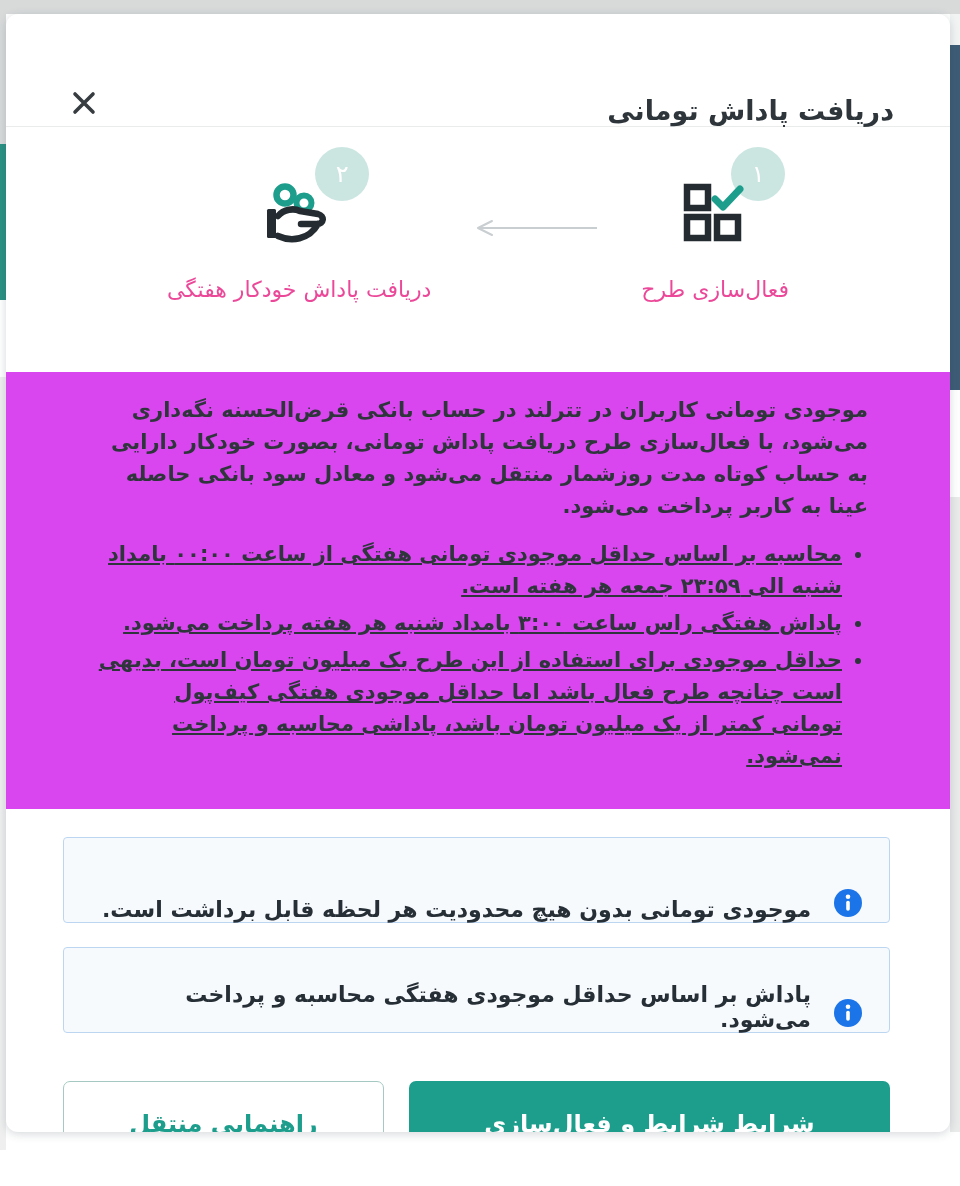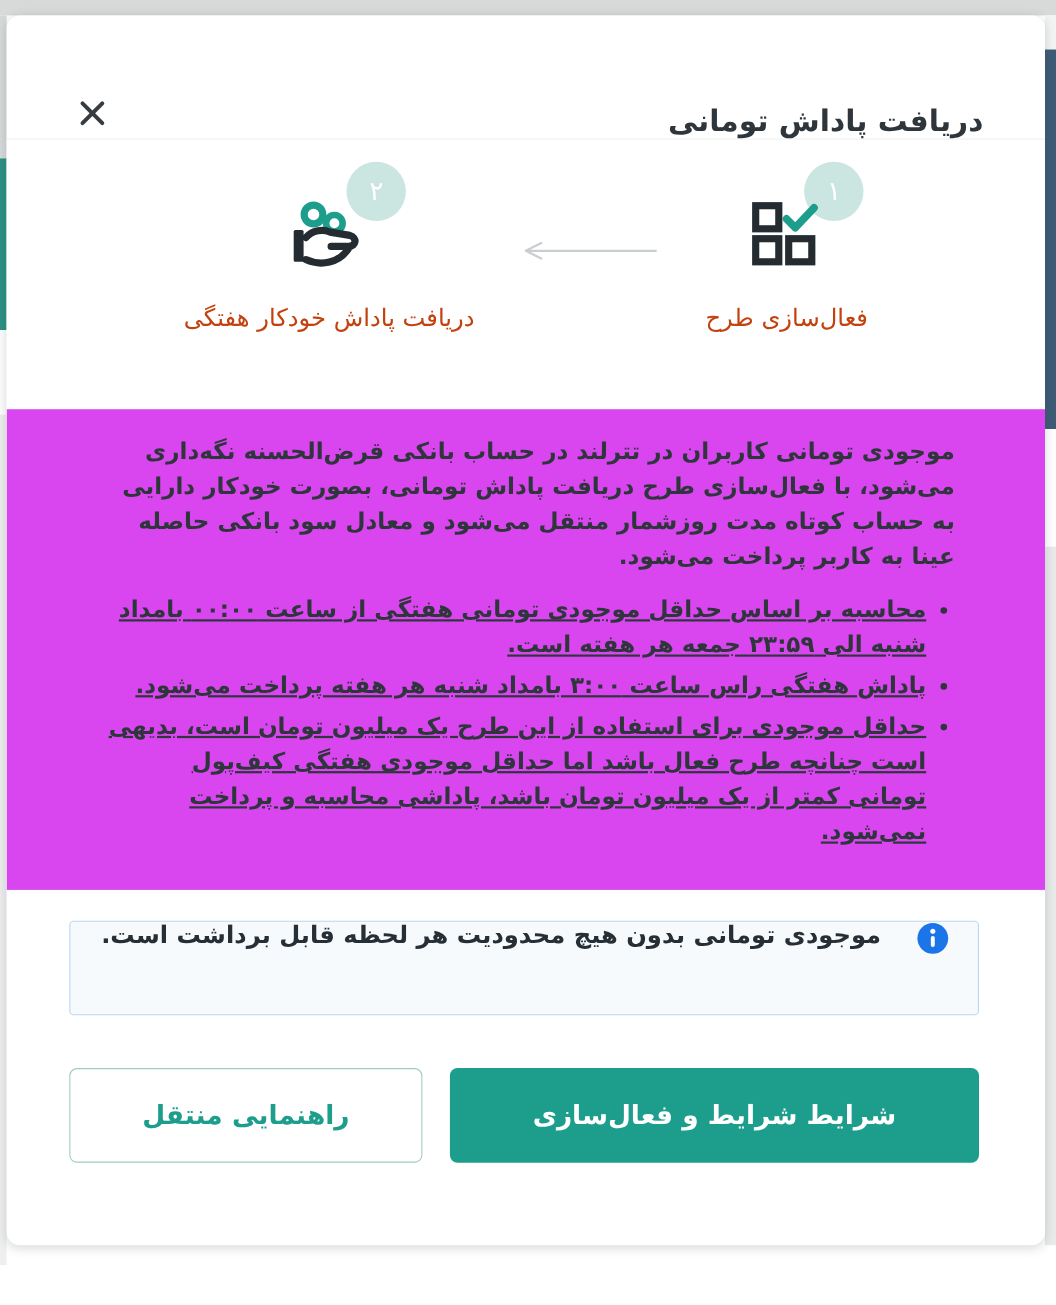--- a/index.html
+++ b/index.html
@@ -32,34 +32,34 @@
   
   .steps { height:245px; display:flex; justify-content:center;
     align-items:flex-start; padding-top:56px; background:#fff; }
   .step { display:flex; flex-direction:column; align-items:center; }
   .icon-wrap { position:relative; width:72px; height:64px;
     display:flex; align-items:center; justify-content:center; }
   .badge { position:absolute; top:-36px; right:-34px; width:54px; height:54px;
     border-radius:50%; background:#cbe6e1; color:#fff; font-size:24px;
     display:flex; align-items:center; justify-content:center; z-index:0; }
   .icon-wrap svg { position:relative; z-index:1; }
-  .step-label { margin-top:30px; font-size:22px; color:#c2410c; white-space:nowrap; }
+  .step-label { margin-top:30px; font-size:22px; color:#ec4899; white-space:nowrap; }
   .arrow { margin:36px 40px 0; }
 
   
   .gray-panel { min-height:393px; background:#d946ef;
     padding:22px 82px 32px 90px; color:#2e363c; font-weight:700; }
   .desc { font-size:21px; line-height:32px; text-align:right; }
   .bullets { margin:16px 26px 0 0;text-decoration:underline; }
   .bullets li { font-size:21px; line-height:32px; margin-bottom:5px; }
 
   
   .note-box { margin:28px 60px 0 57px; height:86px; background:#f7fafd;
     border:1px solid #bcd6f2; border-radius:4px; display:flex;
-    align-items:flex-start; padding:0 26px; gap:32px; }
+    align-items:flex-end; padding:0 26px; gap:22px; }
   .note-box + .note-box { margin-top:24px; }
   .note-text { font-size:22px; font-weight:700; color:#262e36; }
 
   
   .actions { display:flex; margin:48px 60px 0 57px; gap:25px; }
   .btn { border-radius:7px; font-family:inherit; font-weight:700;
     font-size:24px; cursor:pointer; height:86px; }
   .btn-primary { width:481px; background:#1d9e8d; border:none; color:#fff; }
   .btn-secondary { width:321px; background:#fff; border:1px solid #a5c9c2;
     color:#1d9e8d; }
@@ -144,19 +144,29 @@
     <span>
       <svg width="30" height="30" viewBox="0 0 30 30">
         <circle cx="15" cy="15" r="14" fill="#1c74e9"></circle>
         <circle cx="15" cy="8.7" r="2.3" fill="#fff"></circle>
         <rect x="13.2" y="12.8" width="3.6" height="10" rx="1.8" fill="#fff"></rect>
       </svg>
     </span>
     <span class="note-text">موجودی تومانی بدون هیچ محدودیت هر لحظه قابل برداشت است.</span>
   </div>
 
+  <div class="note-box">
+    <span>
+      <svg width="30" height="30" viewBox="0 0 30 30">
+        <circle cx="15" cy="15" r="14" fill="#1c74e9"></circle>
+        <circle cx="15" cy="8.7" r="2.3" fill="#fff"></circle>
+        <rect x="13.2" y="12.8" width="3.6" height="10" rx="1.8" fill="#fff"></rect>
+      </svg>
+    </span>
+    <span class="note-text">پاداش بر اساس حداقل موجودی هفتگی محاسبه و پرداخت می‌شود.</span>
+  </div>
 
   <div class="actions">
     <button class="btn btn-primary">شرایط شرایط و فعال‌سازی</button>
     <button class="btn btn-secondary">راهنمایی منتقل</button>
   </div>
 
 </div>
 
 </body></html>

